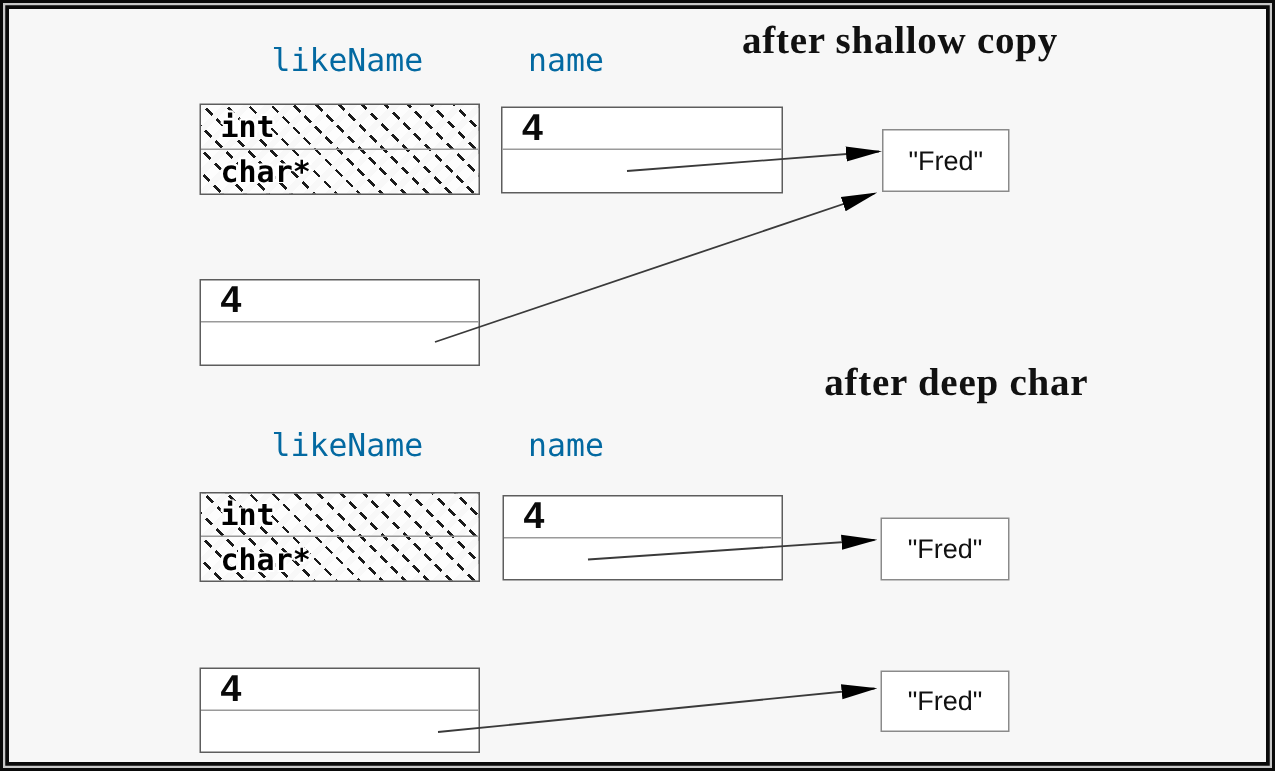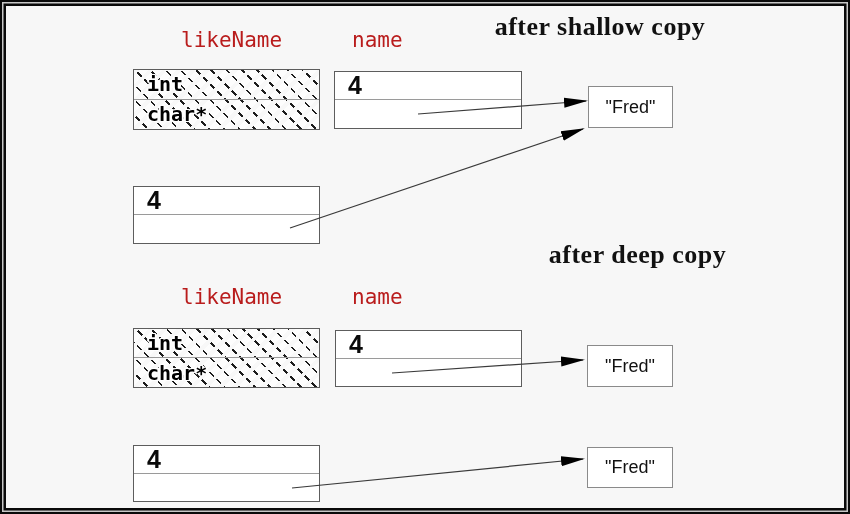--- a/index.html
+++ b/index.html
@@ -12,21 +12,21 @@
   
   .title{
     font-family:"Liberation Serif",serif;font-weight:bold;
     font-size:26px;color:#111;text-align:center;letter-spacing:.5px;
   }
   .t1{left:450px;top:12px;width:300px;}
   .t2{left:495px;top:240px;width:285px;}
   
   .varlabel{
     font-family:"DejaVu Sans Mono","Liberation Mono",monospace;
-    font-size:21px;color:#b91c1c;white-space:nowrap;
+    font-size:21px;color:#0369a1;white-space:nowrap;
   }
   .s1-likename{left:181px;top:28px;}
   .s1-namelbl{left:352px;top:28px;}
   .s2-likename{left:181px;top:285px;}
   .s2-namelbl{left:352px;top:285px;}
   
   .membox{background:#ffffff;border:1.5px solid #5d5d5d;box-sizing:border-box;z-index:1;}
   .memrow{height:50%;box-sizing:border-box;display:flex;align-items:center;padding-left:13px;overflow:hidden;text-align:center;}
   .memrow.first{border-bottom:1.2px solid #9a9a9a;}
   .val4{font-size:25px;font-weight:600;color:#0a0a0a;line-height:1;}
@@ -96,21 +96,21 @@
     </div>
     <div class="memrow">
       <span></span>
     </div>
   </div>
 
   <div class="abs fredbox s1-fred">
     <span>"Fred"</span>
   </div>
 
-  <div class="abs title t2">after deep copy</div>
+  <div class="abs title t2">after deep char</div>
 
   <div class="abs varlabel s2-likename">likeName</div>
   <div class="abs varlabel s2-namelbl">name</div>
 
   <div class="abs membox hatch s2-hatch">
     <div class="memrow first">
       <span class="hatchtext">int</span>
     </div>
     <div class="memrow">
       <span class="hatchtext">char*</span>

